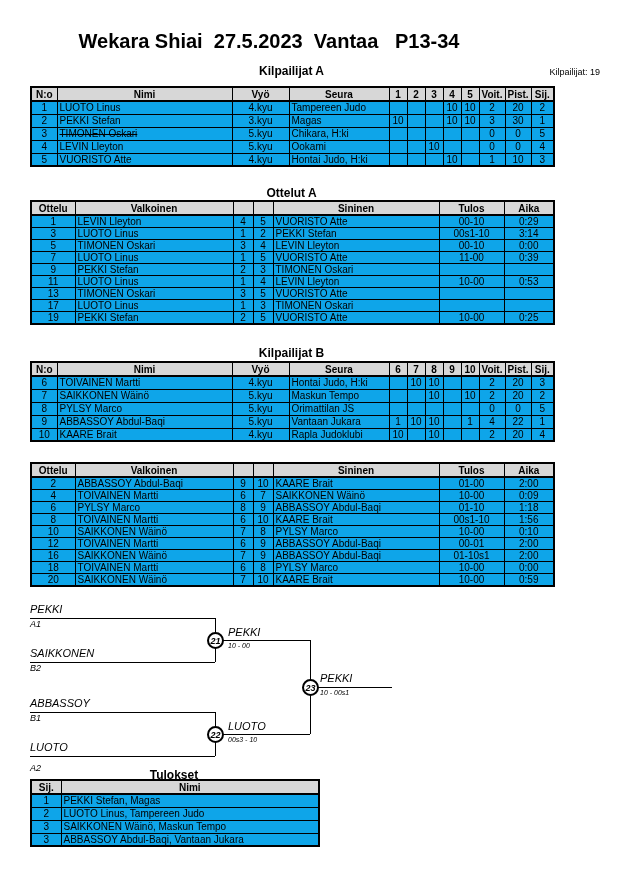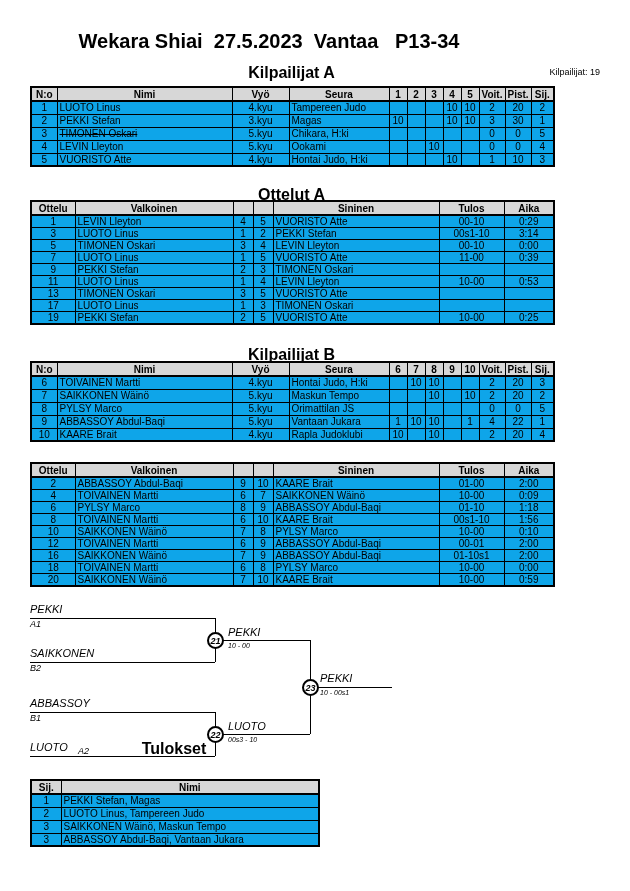--- a/index.html
+++ b/index.html
@@ -9,21 +9,21 @@
     font-family:"Liberation Sans", sans-serif; color:#000;
     overflow:hidden;
   }
   .abs { position:absolute; }
   .page-title {
     top:30px; left:0; width:538px; text-align:center;
     font-size:20px; font-weight:bold; white-space:pre;
   }
   .section-title {
     left:30px; width:523px; text-align:center;
-    font-size:16px; font-weight:bold;
+    font-size:12px; font-weight:bold;
   }
   .section-title.narrow { width:288px; }
   .count-label { top:67px; right:30px; font-size:9px; }
   table { border-collapse:collapse; table-layout:fixed; }
   .sheet-table { border:2px solid #000; background:#0ea5e9; }
   .sheet-table th, .sheet-table td {
     border:1px solid #000; font-size:10px; padding:0 2px;
     overflow:hidden; white-space:nowrap;
   }
   .sheet-table thead th {
@@ -494,36 +494,36 @@
     <line x1="310" y1="89" x2="392" y2="89" stroke="#000" stroke-width="1"></line>
   </svg>
 
   <div class="b-name" style="left:30px; top:5px;">PEKKI</div>
   <div class="b-seed" style="left:30px; top:21px;">A1</div>
   <div class="b-name" style="left:30px; top:49px;">SAIKKONEN</div>
   <div class="b-seed" style="left:30px; top:65px;">B2</div>
   <div class="b-name" style="left:30px; top:99px;">ABBASSOY</div>
   <div class="b-seed" style="left:30px; top:115px;">B1</div>
   <div class="b-name" style="left:30px; top:143px;">LUOTO</div>
-  <div class="b-seed" style="left:30px; top:148px;margin-left:48px;">A2</div>
+  <div class="b-seed" style="left:30px; top:165px;">A2</div>
 
   <div class="match-circle" style="left:207px; top:34px;">21</div>
   <div class="b-win" style="left:228px; top:28px;">PEKKI</div>
   <div class="b-score" style="left:228px; top:44px;">10 - 00</div>
 
   <div class="match-circle" style="left:207px; top:128px;">22</div>
   <div class="b-win" style="left:228px; top:122px;">LUOTO</div>
   <div class="b-score" style="left:228px; top:138px;">00s3 - 10</div>
 
   <div class="match-circle" style="left:302px; top:81px;">23</div>
   <div class="b-win" style="left:320px; top:74px;">PEKKI</div>
   <div class="b-score" style="left:320px; top:91px;">10 - 00s1</div>
 </div>
 
-<div class="abs section-title narrow" style="top:740px;">Tulokset</div>
+<div class="abs section-title narrow" style="top:768px;">Tulokset</div>
 <table class="abs sheet-table res-table" style="top:779px; left:30px; width:288px;">
   <colgroup>
       <col style="width:30px">
       <col style="width:258px">
     </colgroup>
   <thead>
       <tr>
         <th>Sij.</th>
         <th>Nimi</th>
       </tr>

